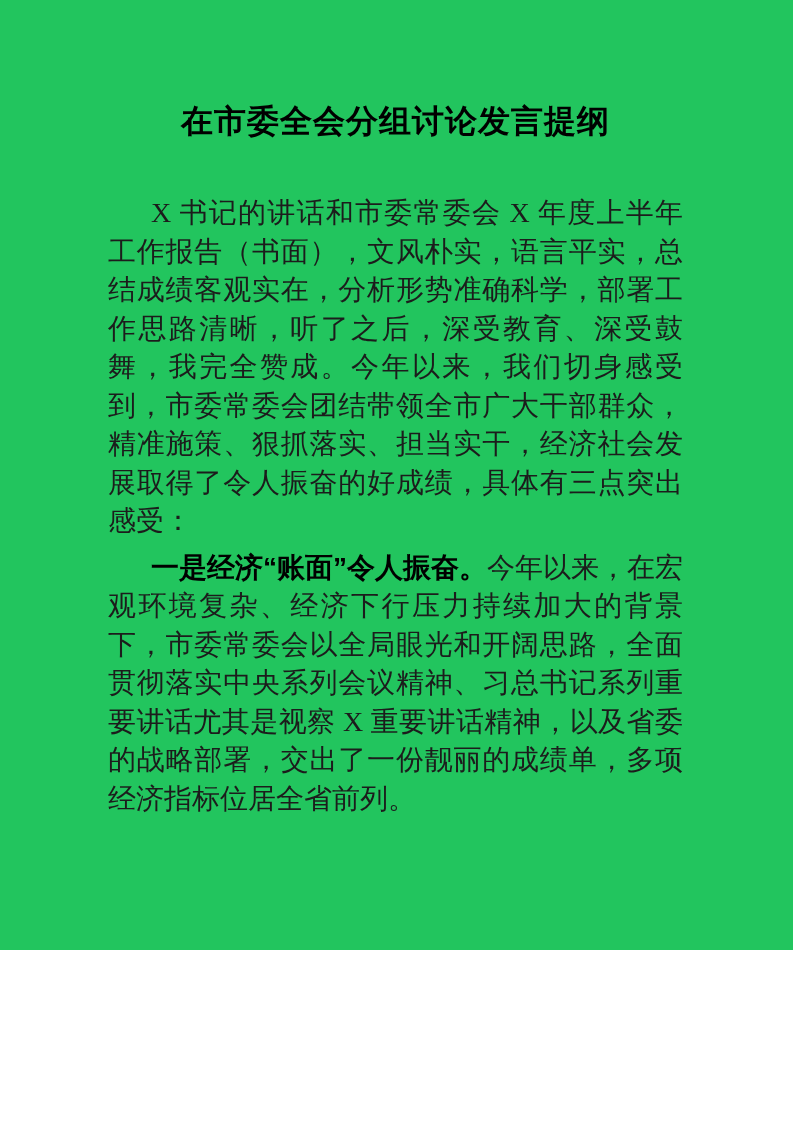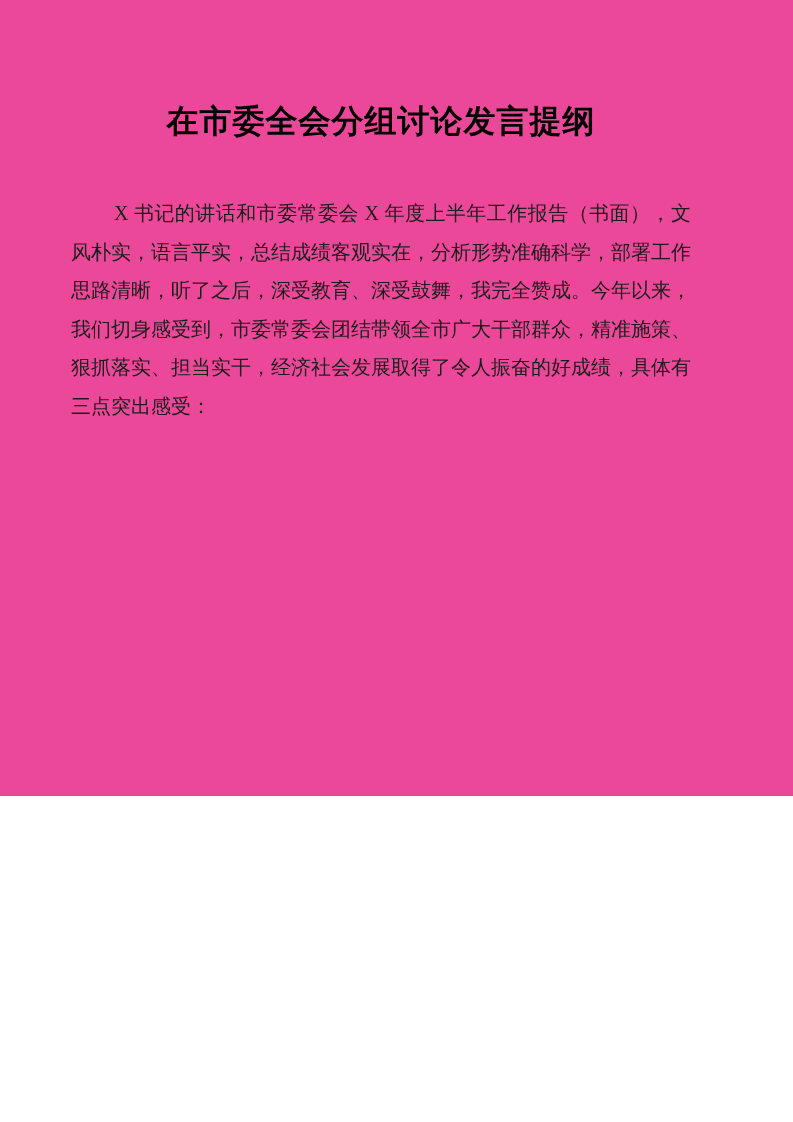--- a/index.html
+++ b/index.html
@@ -8,38 +8,38 @@
   }
   body {
     width: 793px;
     height: 1122px;
     background: #ffffff;
     overflow: hidden;
   }
   .page {
     box-sizing: border-box;
     width: 793px;
-    height: 796px;
-    padding: 100px 102px 0 71px;
-    background: #ec4899;
+    height: 950px;
+    padding: 100px 102px 0 100px;
+    background: #22c55e;
   }
   .doc-title {
     margin: 0 0 52px 0;
     font-family: "Liberation Serif", "DejaVu Serif", serif;
     font-weight: bold;
     font-size: 32px;
     line-height: 42px;
     letter-spacing: 1px;
     text-align: center;
     color: #000000;
   }
   .para {
-    margin: 0;
+    margin: 8px;
     font-family: "Liberation Serif", "DejaVu Serif", serif;
-    font-size: 20px;
+    font-size: 28px;
     line-height: 38.5px;
     color: #1c1c1c;
     text-align: justify;
     text-justify: inter-ideograph;
     text-indent: 43px;
   }
   .para .lead {
     font-family: "Liberation Sans", "DejaVu Sans", sans-serif;
     font-weight: bold;
     color: #000000;
@@ -47,16 +47,17 @@
 </style>
 </head>
 <body>
 
 <div class="page">
 
   <h1 class="doc-title">在市委全会分组讨论发言提纲</h1>
 
   <p class="para"><strong class="lead"></strong><span>X 书记的讲话和市委常委会 X 年度上半年工作报告（书面），文风朴实，语言平实，总结成绩客观实在，分析形势准确科学，部署工作思路清晰，听了之后，深受教育、深受鼓舞，我完全赞成。今年以来，我们切身感受到，市委常委会团结带领全市广大干部群众，精准施策、狠抓落实、担当实干，经济社会发展取得了令人振奋的好成绩，具体有三点突出感受：</span></p>
 
+  <p class="para"><strong class="lead">一是经济“账面”令人振奋。</strong><span>今年以来，在宏观环境复杂、经济下行压力持续加大的背景下，市委常委会以全局眼光和开阔思路，全面贯彻落实中央系列会议精神、习总书记系列重要讲话尤其是视察 X 重要讲话精神，以及省委的战略部署，交出了一份靓丽的成绩单，多项经济指标位居全省前列。</span></p>
 
 
 
 </div>
 
 </body></html>

